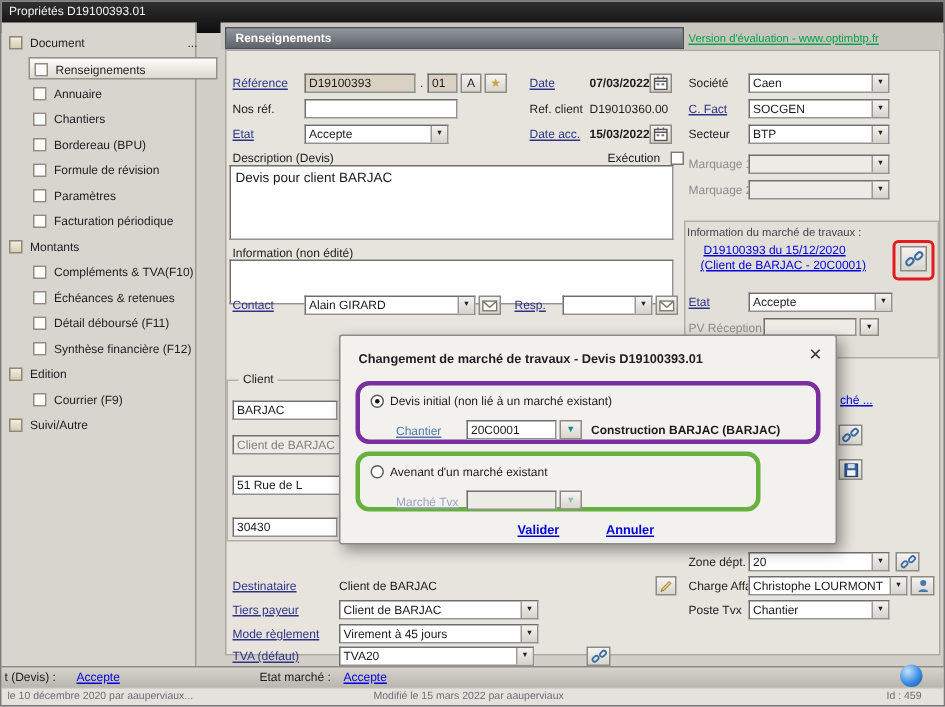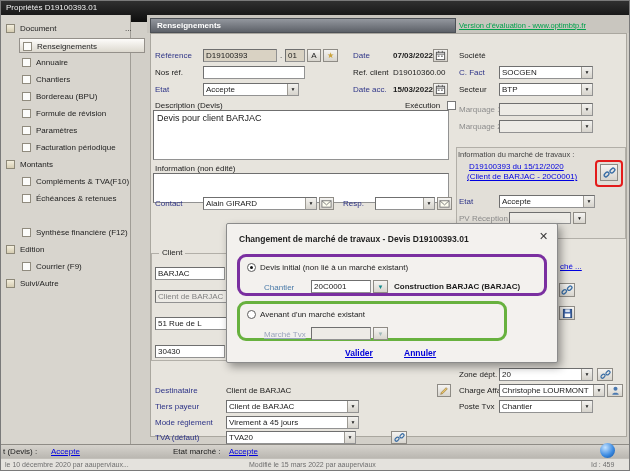--- a/index.html
+++ b/index.html
@@ -16,21 +16,21 @@
   .sicon{position:absolute;top:3px;width:9px;height:9px}
   .icon-folder{background:linear-gradient(#f3eedd,#d6cdb2);border:1px solid #8d8878}
   .icon-doc{background:#fcfcfa;border:1px solid #908b7e}
   .sel{background:linear-gradient(#fdfcfa,#ddd9cf);border:1px solid #94908a}
   .hdrstrip{left:146px;top:14px;width:484px;height:18px;background:#c9c6bf}
   .hdr{left:149px;top:17px;width:306px;height:15px;background:linear-gradient(#93979e,#5d6168);
        color:#fff;font-weight:bold;line-height:13px;padding-left:6px;border:1px solid #4c5056}
   .watermark{color:#00a14b;text-decoration:underline;font-size:7.5px}
   .panel{left:149px;top:32px;width:477px;height:404px;background:#e7e4dd;border:1px solid #aaa79f}
   .lbl{font-size:8px;white-space:nowrap;color:#1c1c1c}
-  .ulbl{color:#2d3387;}
+  .ulbl{color:#2d3387;text-decoration:underline}
   .glbl{color:#8c8c8c}
   .bold{font-weight:bold}
   .inp{background:#fff;border:1px solid #929292;border-top-color:#6f6f6f;border-left-color:#6f6f6f;
        height:13px;line-height:10px;padding:1px 2px;font-size:8px;overflow:hidden;white-space:nowrap}
   .inp-tan{background:#d9d2c3}
   .inp-dis{background:#edebe6;color:#808080}
   .dd{background:#fff;border:1px solid #929292;border-top-color:#6f6f6f;border-left-color:#6f6f6f;
       height:13px;line-height:10px;padding:1px 13px 1px 2px;overflow:hidden;white-space:nowrap;font-size:8px}
   .dd-arrow{position:absolute;right:0;top:0;width:11px;height:11px;background:linear-gradient(#f3f2ef,#d6d3cc);
             border-left:1px solid #9d9a93;font-size:5px;line-height:11px;text-align:center;color:#222}
@@ -102,20 +102,24 @@
       <span class="slabel" style="left:19px">Montants</span>
     </div>
     <div class="srow" style="top:159px;left:0;width:146px">
       <span class="sicon icon-doc" style="left:21px"></span>
       <span class="slabel" style="left:35px">Compléments &amp; TVA(F10)</span>
     </div>
     <div class="srow" style="top:176px;left:0;width:146px">
       <span class="sicon icon-doc" style="left:21px"></span>
       <span class="slabel" style="left:35px">Échéances &amp; retenues</span>
     </div>
+    <div class="srow" style="top:193px;left:0;width:146px">
+      <span class="sicon icon-doc" style="left:21px"></span>
+      <span class="slabel" style="left:35px">Détail déboursé (F11)</span>
+    </div>
     <div class="srow" style="top:210px;left:0;width:146px">
       <span class="sicon icon-doc" style="left:21px"></span>
       <span class="slabel" style="left:35px">Synthèse financière (F12)</span>
     </div>
     <div class="srow" style="top:227px;left:0;width:146px">
       <span class="sicon icon-folder" style="left:5px"></span>
       <span class="slabel" style="left:19px">Edition</span>
     </div>
     <div class="srow" style="top:244px;left:0;width:146px">
       <span class="sicon icon-doc" style="left:21px"></span>
@@ -149,20 +153,24 @@
         <rect x="1.5" y="2.5" width="9" height="8" fill="#fff" stroke="#555"></rect>
         <line x1="1.5" y1="4.5" x2="10.5" y2="4.5" stroke="#555"></line>
         <line x1="4" y1="1" x2="4" y2="3" stroke="#555"></line>
         <line x1="8" y1="1" x2="8" y2="3" stroke="#555"></line>
         <rect x="3" y="6" width="2" height="1.5" fill="#777"></rect>
         <rect x="6.5" y="6" width="2" height="1.5" fill="#777"></rect>
       </svg>
   </div>
 
   <span class="abs lbl" style="left:458px;top:50px">Société</span>
+  <div class="abs dd" style="left:498px;top:48px;width:94px">
+    <span>Caen</span>
+    <span class="dd-arrow">▼</span>
+  </div>
 
   <span class="abs lbl" style="left:154px;top:67px">Nos réf.</span>
   <div class="abs inp" style="left:202px;top:65px;width:102px"></div>
   <span class="abs lbl" style="left:352px;top:67px">Ref. client</span>
   <span class="abs lbl" style="left:392px;top:67px">D19010360.00</span>
   <span class="abs lbl ulbl" style="left:458px;top:67px">C. Fact</span>
   <div class="abs dd" style="left:498px;top:65px;width:94px">
     <span>SOCGEN</span>
     <span class="dd-arrow">▼</span>
   </div>

